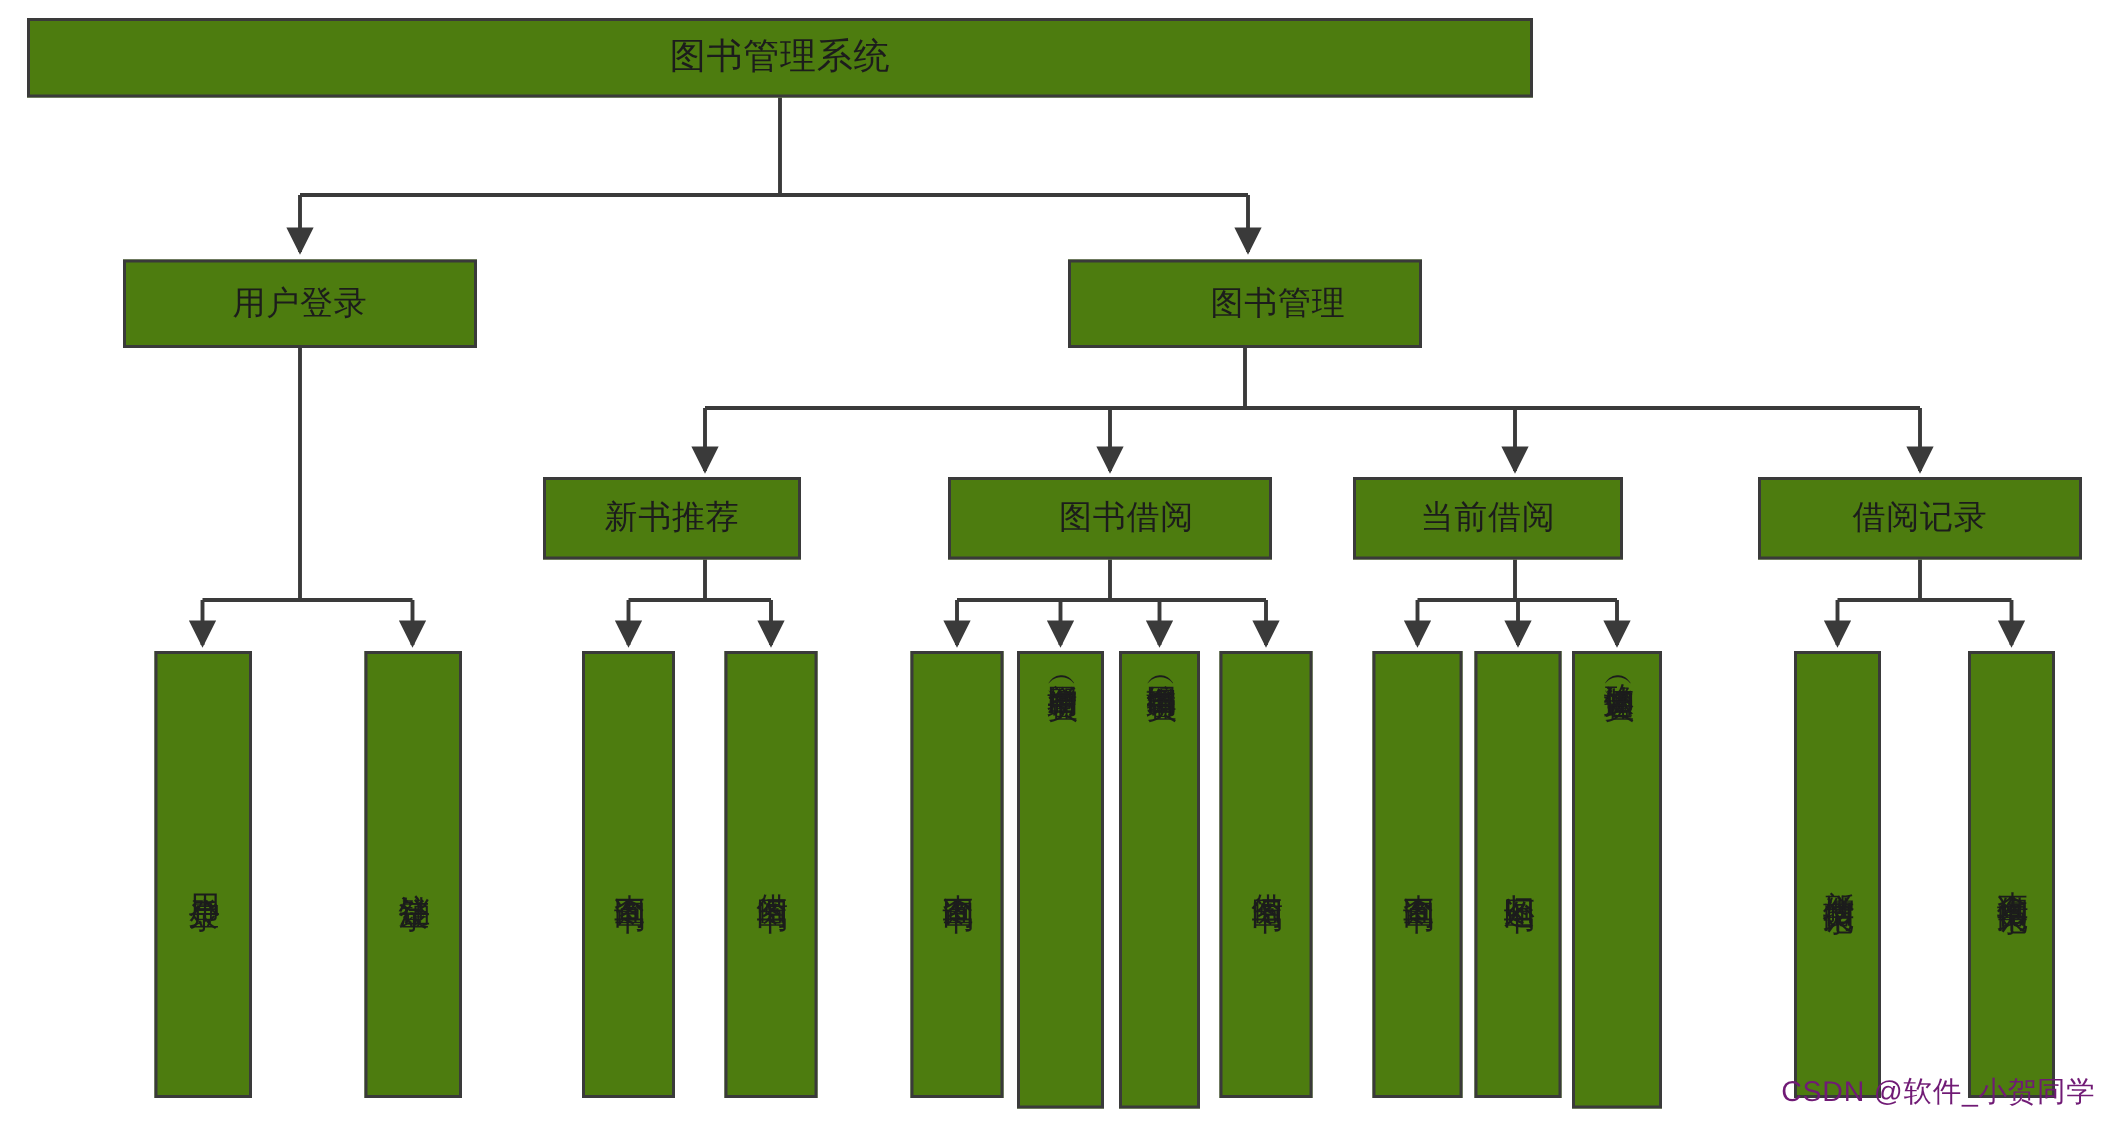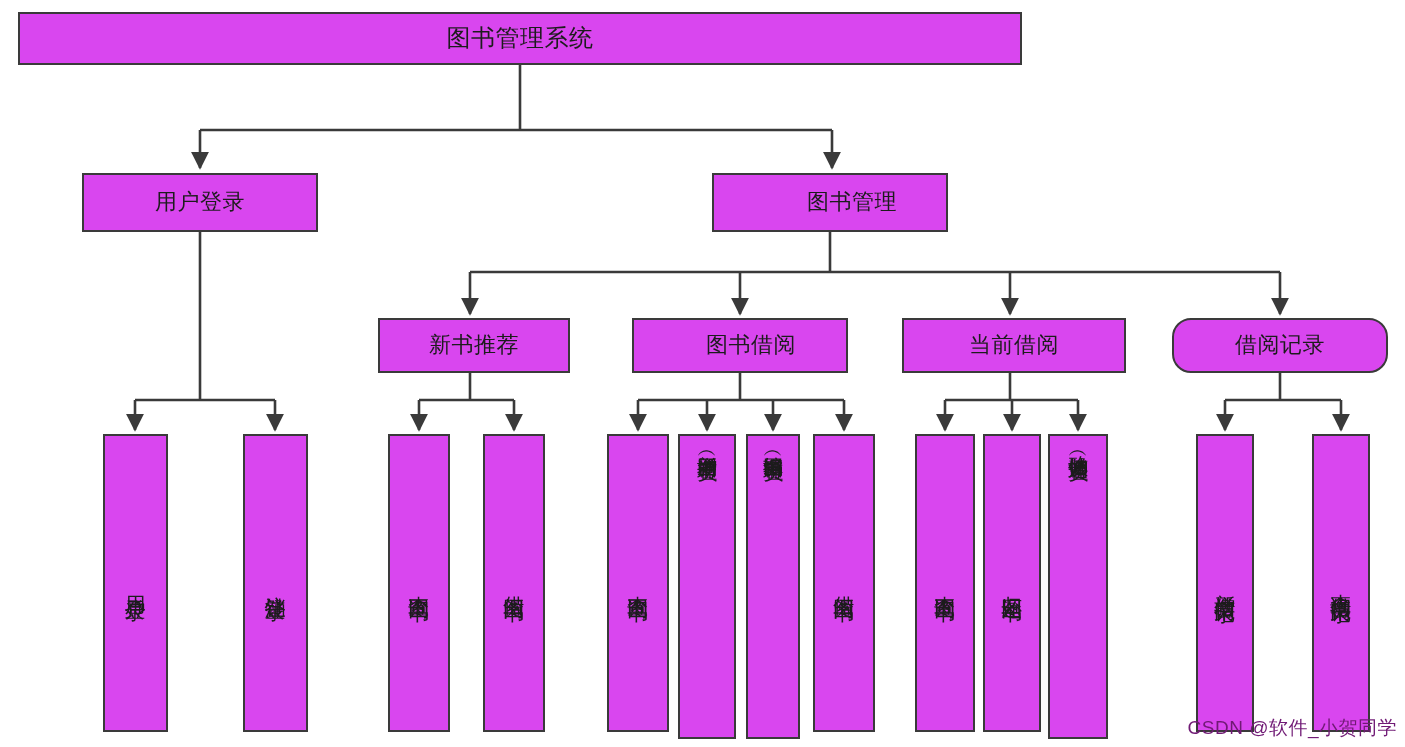--- a/index.html
+++ b/index.html
@@ -22,21 +22,21 @@
     left: 0;
     top: 0;
     width: 1405px;
     height: 747px;
     pointer-events: none;
   }
   .node {
     position: absolute;
     box-sizing: border-box;
     border: 2px solid #3a3a3a;
-    background: #d946ef;
+    background: #4d7c0f;
     display: flex;
     align-items: center;
     justify-content: center;
     color: #1c1c1c;
   }
   .node .label {
     display: block;
     text-align: center;
     line-height: 1.12;
     white-space: nowrap;
@@ -135,30 +135,30 @@
     <span class="label">图书管理系统</span>
   </div>
 
   <div class="node lvl1" style="left:82px; top:173px; width:236px; height:59px;">
     <span class="label">用户登录</span>
   </div>
   <div class="node lvl1" style="left:712px; top:173px; width:236px; height:59px;padding-left:44px;">
     <span class="label">图书管理</span>
   </div>
 
-  <div class="node lvl2" style="left:378px; top:318px; width:192px; height:55px;justify-content:center;">
+  <div class="node lvl2" style="left:362px; top:318px; width:172px; height:55px;justify-content:center;">
     <span class="label">新书推荐</span>
   </div>
   <div class="node lvl2" style="left:632px; top:318px; width:216px; height:55px;padding-left:22px;">
     <span class="label">图书借阅</span>
   </div>
-  <div class="node lvl2" style="left:902px; top:318px; width:224px; height:55px;">
+  <div class="node lvl2" style="left:902px; top:318px; width:180px; height:55px;">
     <span class="label">当前借阅</span>
   </div>
-  <div class="node lvl2" style="left:1172px; top:318px; width:216px; height:55px;border-radius:19px;">
+  <div class="node lvl2" style="left:1172px; top:318px; width:216px; height:55px;">
     <span class="label">借阅记录</span>
   </div>
 
   <div class="node leaf" style="left:103px; top:434px; width:65px; height:298px;">
     <span class="label">用户登录</span>
   </div>
   <div class="node leaf" style="left:243px; top:434px; width:65px; height:298px;">
     <span class="label">注销登录</span>
   </div>
 

